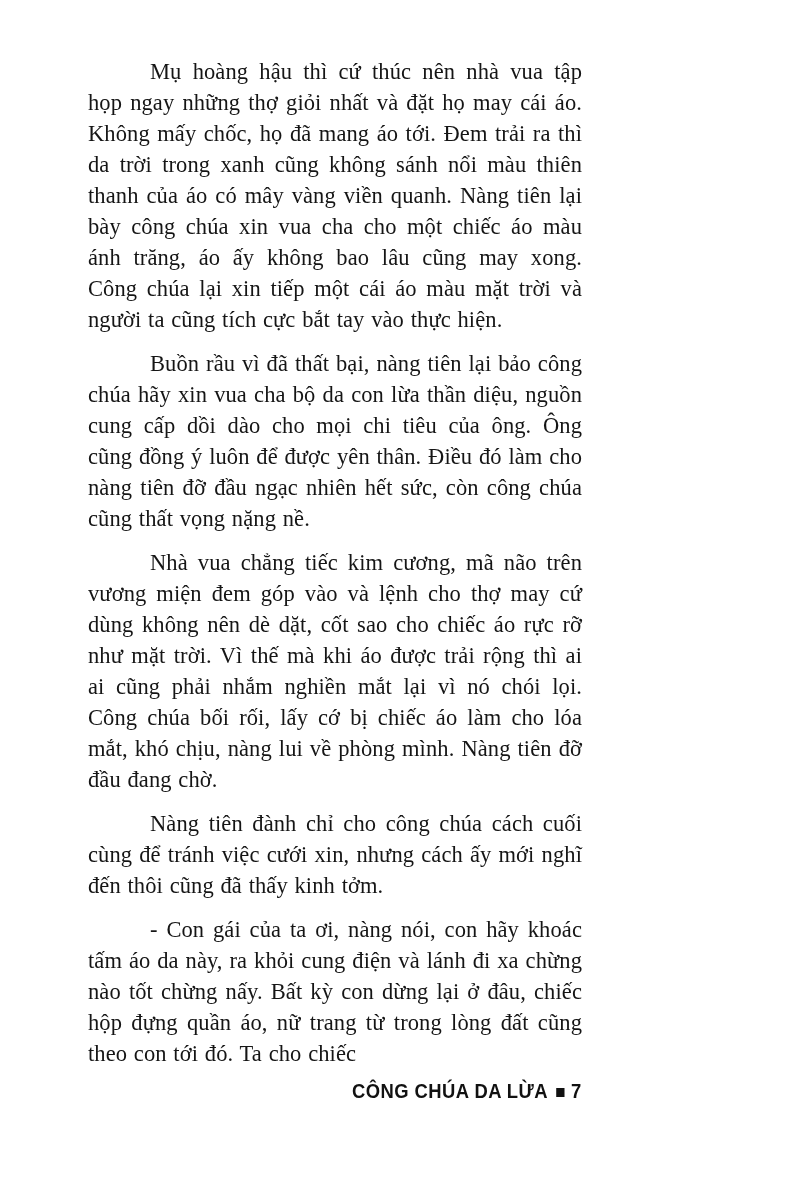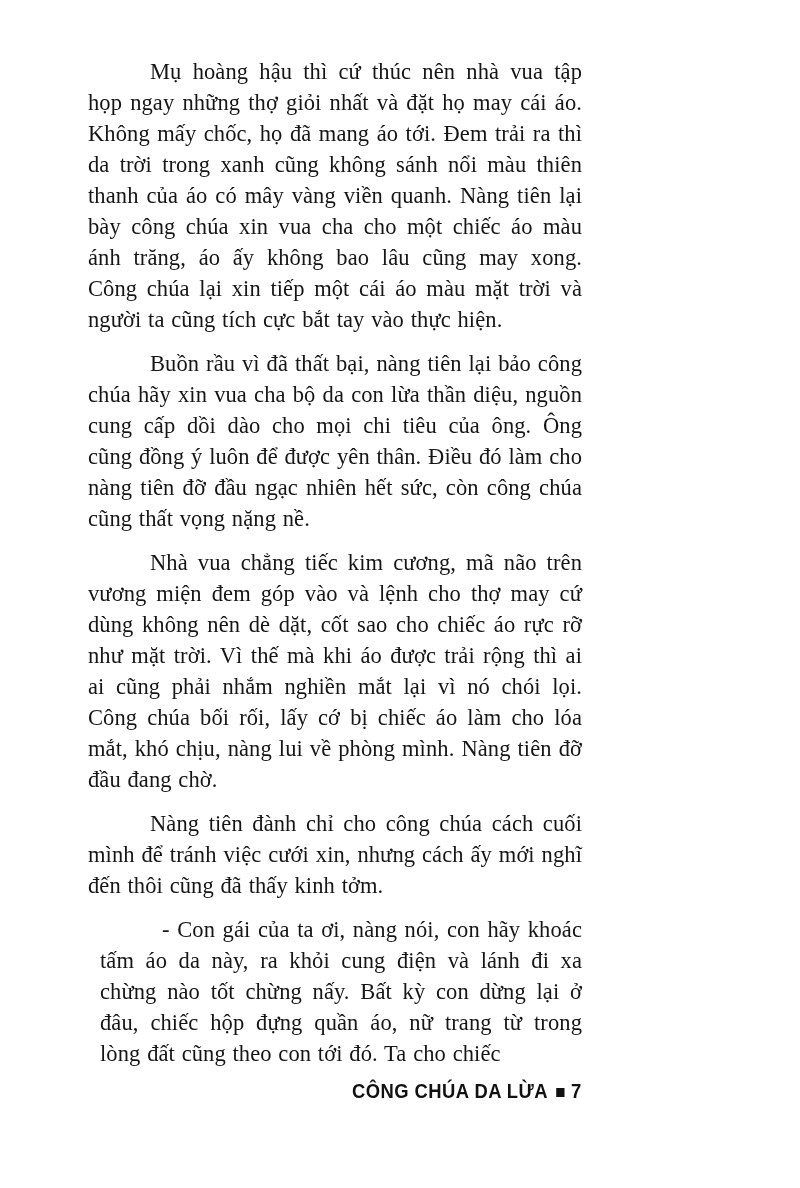--- a/index.html
+++ b/index.html
@@ -26,21 +26,20 @@
     margin: 0 0 13px 0;
     font-size: 22.5px;
     line-height: 31px;
     text-align: justify;
     text-indent: 62px;
     letter-spacing: 0.1px;
     word-spacing: 1px;
   }
   .content p.dialog {
     margin-bottom: 0;
-    margin-left: 12px;
   }
   .footer {
     position: absolute;
     top: 1080px;
     right: 70px;
     font-family: "Liberation Sans", "DejaVu Sans", sans-serif;
     font-weight: bold;
     font-size: 20px;
     letter-spacing: 0.5px;
     color: #111111;
@@ -58,21 +57,21 @@
   }
 </style>
 </head>
 <body>
 
 <div class="page">
   <div class="content">
     <p>Mụ hoàng hậu thì cứ thúc nên nhà vua tập họp ngay những thợ giỏi nhất và đặt họ may cái áo. Không mấy chốc, họ đã mang áo tới. Đem trải ra thì da trời trong xanh cũng không sánh nổi màu thiên thanh của áo có mây vàng viền quanh. Nàng tiên lại bày công chúa xin vua cha cho một chiếc áo màu ánh trăng, áo ấy không bao lâu cũng may xong. Công chúa lại xin tiếp một cái áo màu mặt trời và người ta cũng tích cực bắt tay vào thực hiện.</p>
     <p>Buồn rầu vì đã thất bại, nàng tiên lại bảo công chúa hãy xin vua cha bộ da con lừa thần diệu, nguồn cung cấp dồi dào cho mọi chi tiêu của ông. Ông cũng đồng ý luôn để được yên thân. Điều đó làm cho nàng tiên đỡ đầu ngạc nhiên hết sức, còn công chúa cũng thất vọng nặng nề.</p>
     <p>Nhà vua chẳng tiếc kim cương, mã não trên vương miện đem góp vào và lệnh cho thợ may cứ dùng không nên dè dặt, cốt sao cho chiếc áo rực rỡ như mặt trời. Vì thế mà khi áo được trải rộng thì ai ai cũng phải nhắm nghiền mắt lại vì nó chói lọi. Công chúa bối rối, lấy cớ bị chiếc áo làm cho lóa mắt, khó chịu, nàng lui về phòng mình. Nàng tiên đỡ đầu đang chờ.</p>
-    <p>Nàng tiên đành chỉ cho công chúa cách cuối mình để tránh việc cưới xin, nhưng cách ấy mới nghĩ đến thôi cũng đã thấy kinh tởm.</p>
+    <p>Nàng tiên đành chỉ cho công chúa cách cuối cùng để tránh việc cưới xin, nhưng cách ấy mới nghĩ đến thôi cũng đã thấy kinh tởm.</p>
     <p class="dialog">- Con gái của ta ơi, nàng nói, con hãy khoác tấm áo da này, ra khỏi cung điện và lánh đi xa chừng nào tốt chừng nấy. Bất kỳ con dừng lại ở đâu, chiếc hộp đựng quần áo, nữ trang từ trong lòng đất cũng theo con tới đó. Ta cho chiếc</p>
   </div>
 
   <div class="footer">
     <span>CÔNG CHÚA DA LỪA</span>
     <span class="sq"></span>
     <span>7</span>
   </div>
 </div>
 

